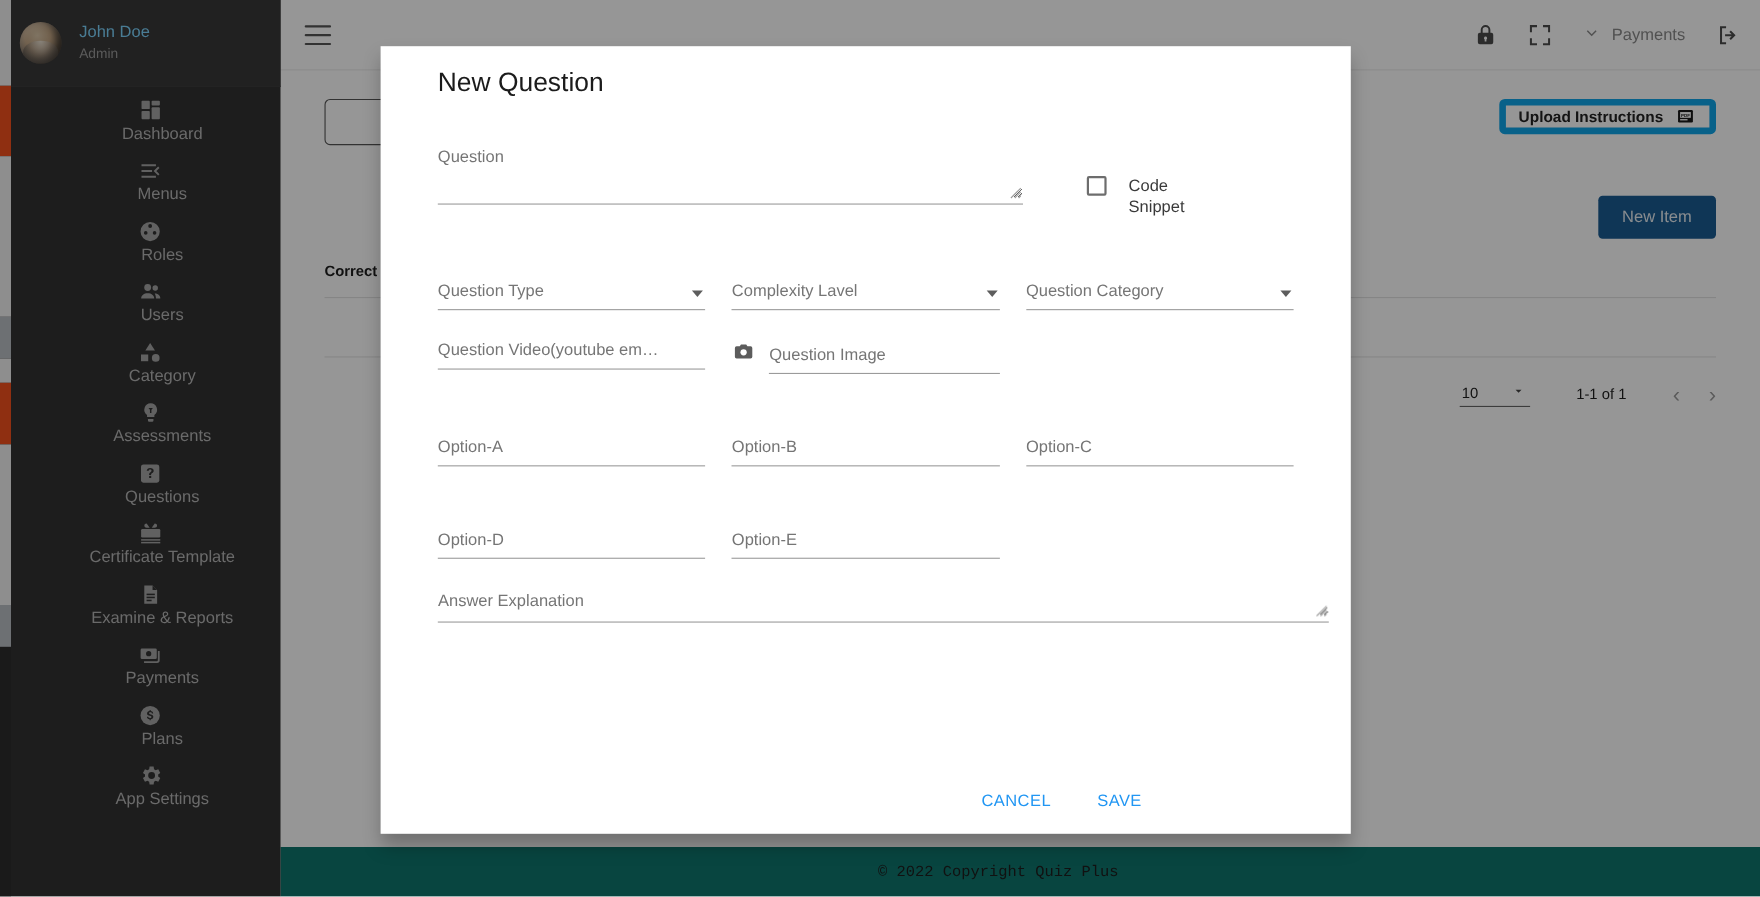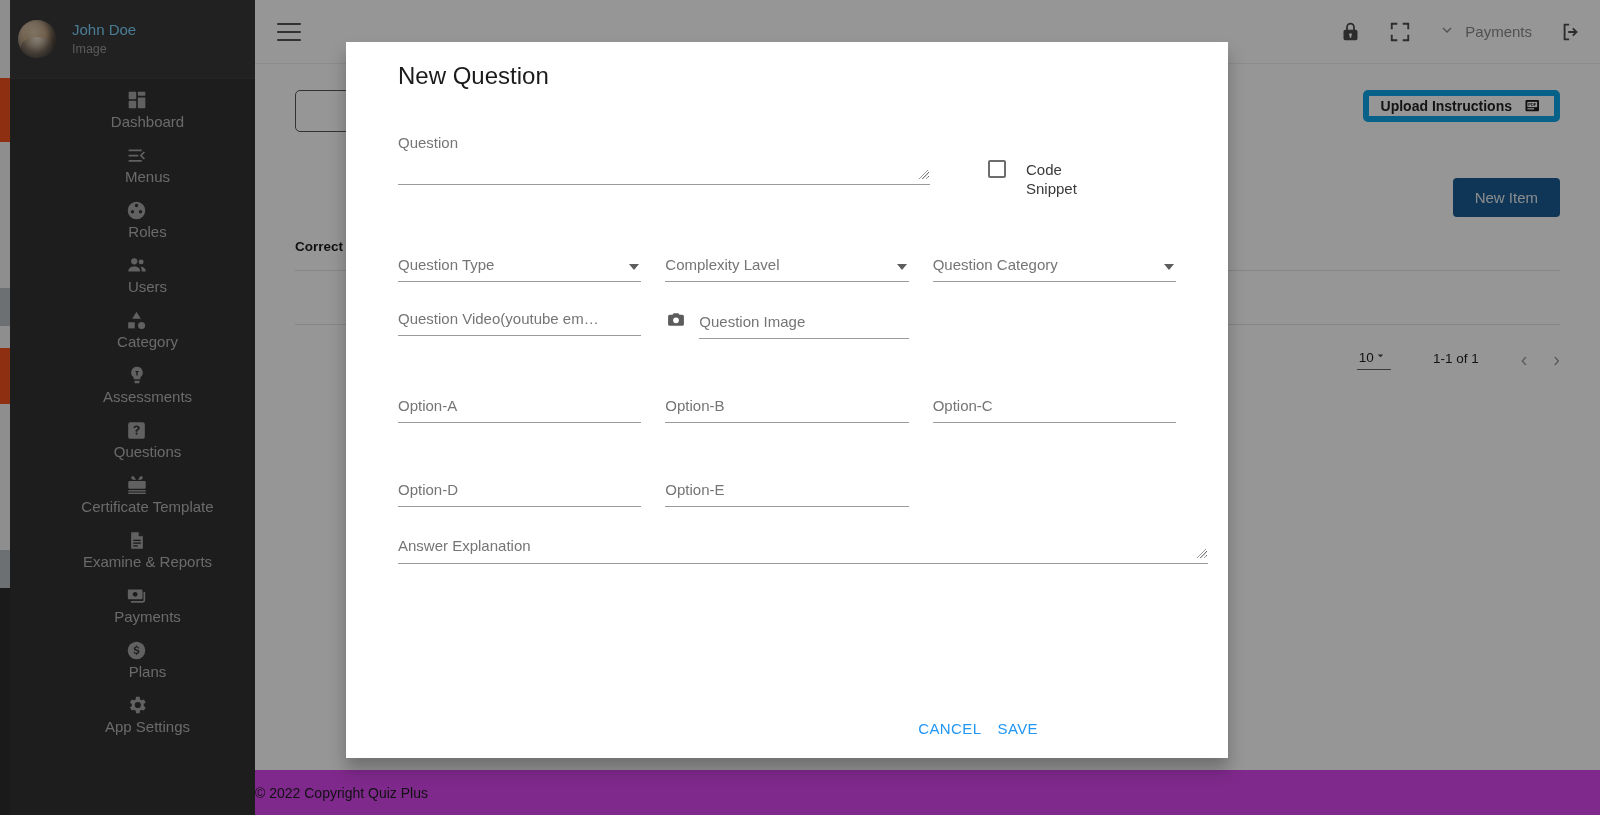--- a/index.html
+++ b/index.html
@@ -96,28 +96,28 @@
     padding: 0 0 16px 0;
   }
   table.grid td { padding: 18px 0; border-top: 1px solid #e3e3e3; border-bottom: 1px solid #e3e3e3; }
   .row-actions { display: flex; gap: 18px; color: #3c3c3c; }
   .row-actions span { cursor: pointer; display:flex; }
 
   .paginator {
     display: flex; align-items: center; justify-content: flex-end; gap: 42px;
     margin-top: 22px; font-size: 13.5px; color: #1f1f1f;
   }
-  .pg-size { display: flex; align-items: center; gap: 0; border-bottom: 1px solid #666; padding: 2px 4px 4px 2px; cursor: pointer; }
+  .pg-size { display: flex; align-items: center; gap: 30px; border-bottom: 1px solid #666; padding: 2px 4px 4px 2px; cursor: pointer; }
   .pg-arrows { display: flex; align-items: center; gap: 26px; color: #9b9b9b; }
   .pg-arrows span { cursor: pointer; font-size: 20px; line-height: 1; }
 
   .footer {
     position: absolute; left: 0; bottom: 0; width: 1345px; height: 45px;
-    display: flex; align-items: center; justify-content: flex-start; padding-right: 40px;
-    font-size: 14px; color: #1d1d1d; background: #d946ef;
+    display: flex; align-items: center; justify-content: center; padding-right: 40px;
+    font-size: 14px; color: #1d1d1d; background: #0f766e; font-family: Liberation Mono, monospace;
   }
 
   
   .scrim {
     position: absolute; left: 0; top: 0; width: 1600px; height: 815px;
     background: rgba(0,0,0,.41); z-index: 60;
   }
 
   
   .dialog {
@@ -157,21 +157,21 @@
 
   .row-media { display: flex; gap: 24px; }
   .img-field { display: flex; align-items: flex-end; width: 254px; }
   .cam-ic { margin-right: 12px; margin-bottom: 6px; color: #5c5c5c; flex:none; }
 
   .expl-field { width: 810px; position: relative; }
   .expl-field textarea { height: 22px; }
 
   .dlg-actions {
     position: absolute; left: 0; bottom: 0; width: 744px; height: 60px;
-    display: flex; align-items: center; justify-content: flex-end; 
+    display: flex; align-items: center; justify-content: flex-end; gap: 26px;
     padding-right: 44px;
   }
   .txt-btn {
     background: none; border: none; color: #2196f3; font-size: 15px;
     font-family: "Liberation Sans", sans-serif; letter-spacing: .4px; cursor: pointer;
     padding: 8px 8px;
   }
 </style>
 </head>
 <body>
@@ -281,21 +281,21 @@
     <div class="footer">
       <span>© 2022 Copyright Quiz Plus</span>
     </div>
   </div>
 
   <div class="sidebar">
     <div class="sb-header">
       <div class="avatar"></div>
       <div class="sb-user">
         <div class="sb-name">John Doe</div>
-        <div class="sb-role">Image</div>
+        <div class="sb-role">Admin</div>
       </div>
     </div>
 
     <div class="sb-nav">
       <div class="sb-item">
         <span class="sb-icon">
           <svg width="20" height="20" viewBox="0 0 24 24" fill="currentColor">
             <rect x="2" y="2" width="9" height="9" rx="1"></rect>
               <rect x="13" y="2" width="9" height="5" rx="1"></rect>
             <rect x="13" y="9" width="9" height="13" rx="1"></rect>

